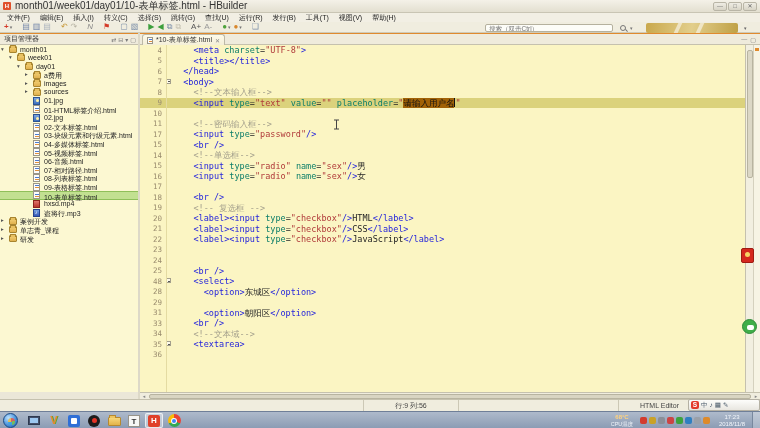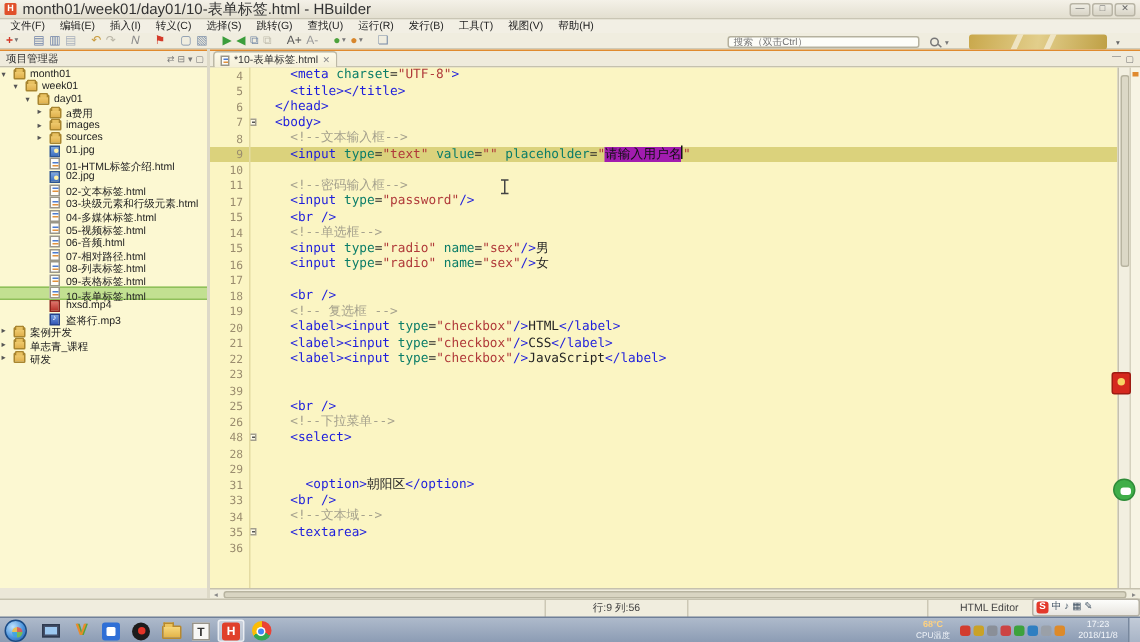--- a/index.html
+++ b/index.html
@@ -76,21 +76,21 @@
   .code-row{display:flex;height:10.515px;align-items:center;}
   .code-row.hl{background:#DBD27C;}
   .gutter{width:26px;flex:0 0 26px;text-align:right;padding-right:4px;font-family:"DejaVu Sans Mono",monospace;
     font-size:7.5px;color:#9A8C6E;}
   .foldc{width:7px;flex:0 0 7px;position:relative;}
   .foldbox{position:absolute;left:0;top:-3px;width:5px;height:5px;border:1px solid #A39F8C;background:#FDFAE8;}
   .foldbox::before{content:"";position:absolute;left:0.5px;top:1.5px;width:2px;height:1px;background:#555;}
   .ctext{white-space:pre;font-family:"DejaVu Sans Mono",monospace;font-size:8.5px;line-height:10.5px;}
   .sg-p{color:#252525}.sg-t{color:#1E1EDC}.sg-a{color:#0B7D68}.sg-s{color:#B03A3A}
   .sg-c{color:#A5A18D}
-  .sg-sel{background:#a21caf;color:#101010}
+  .sg-sel{background:#a16207;color:#101010}
   .sg-cr{display:inline-block;width:1px;height:9px;background:#111;vertical-align:-1px;}
   .gutter-line{position:absolute;left:166px;top:45px;width:1px;height:347px;background:#E4DBA2;}
 
   .vscroll{position:absolute;left:745px;top:45px;width:8px;height:347px;background:#F2EFE0;border-left:1px solid #C5C1AE;}
   .vthumb{position:absolute;left:1px;top:5px;width:6px;height:128px;background:#DCD8C6;border:1px solid #B8B4A0;border-radius:2px;}
   .ruler{position:absolute;left:753px;top:45px;width:7px;height:347px;background:#F7F4E4;border-left:1px solid #D5D1BE;}
   .ruler-mark{position:absolute;left:1px;top:3px;width:4px;height:3px;background:#E08A2E;}
   .hscroll{position:absolute;left:140px;top:392px;width:620px;height:7px;background:#F0EDDE;border-top:1px solid #C5C1AE;display:flex;align-items:center;}
   .harrow{font-size:5px;color:#888;width:8px;text-align:center;}
   .hthumb{height:5px;flex:1;background:#D9D5C2;border:1px solid #B8B4A0;border-radius:2px;margin:0 1px;}
@@ -472,44 +472,40 @@
         <span class="gutter">22</span>
         <span class="foldc"></span>
         <span class="ctext"><span class="sg-p">    </span><span class="sg-t">&lt;label&gt;&lt;input </span><span class="sg-a">type</span><span class="sg-p">=</span><span class="sg-s">"checkbox"</span><span class="sg-t">/&gt;</span><span class="sg-p">JavaScript</span><span class="sg-t">&lt;/label&gt;</span></span>
       </div>
       <div class="code-row">
         <span class="gutter">23</span>
         <span class="foldc"></span>
         <span class="ctext"></span>
       </div>
       <div class="code-row">
-        <span class="gutter">39</span>
+        <span class="gutter">24</span>
         <span class="foldc"></span>
         <span class="ctext"></span>
       </div>
       <div class="code-row">
         <span class="gutter">25</span>
         <span class="foldc"></span>
         <span class="ctext"><span class="sg-p">    </span><span class="sg-t">&lt;br /&gt;</span></span>
-      </div>
-      <div class="code-row">
-        <span class="gutter">26</span>
-        <span class="foldc"></span>
-        <span class="ctext"><span class="sg-p">    </span><span class="sg-c">&lt;!--下拉菜单--&gt;</span></span>
       </div>
       <div class="code-row">
         <span class="gutter">48</span>
         <span class="foldc">
           <span class="foldbox"></span>
         </span>
         <span class="ctext"><span class="sg-p">    </span><span class="sg-t">&lt;select&gt;</span></span>
       </div>
       <div class="code-row">
         <span class="gutter">28</span>
         <span class="foldc"></span>
+        <span class="ctext"><span class="sg-p">      </span><span class="sg-t">&lt;option&gt;</span><span class="sg-p">东城区</span><span class="sg-t">&lt;/option&gt;</span></span>
       </div>
       <div class="code-row">
         <span class="gutter">29</span>
         <span class="foldc"></span>
       </div>
       <div class="code-row">
         <span class="gutter">31</span>
         <span class="foldc"></span>
         <span class="ctext"><span class="sg-p">      </span><span class="sg-t">&lt;option&gt;</span><span class="sg-p">朝阳区</span><span class="sg-t">&lt;/option&gt;</span></span>
       </div>

